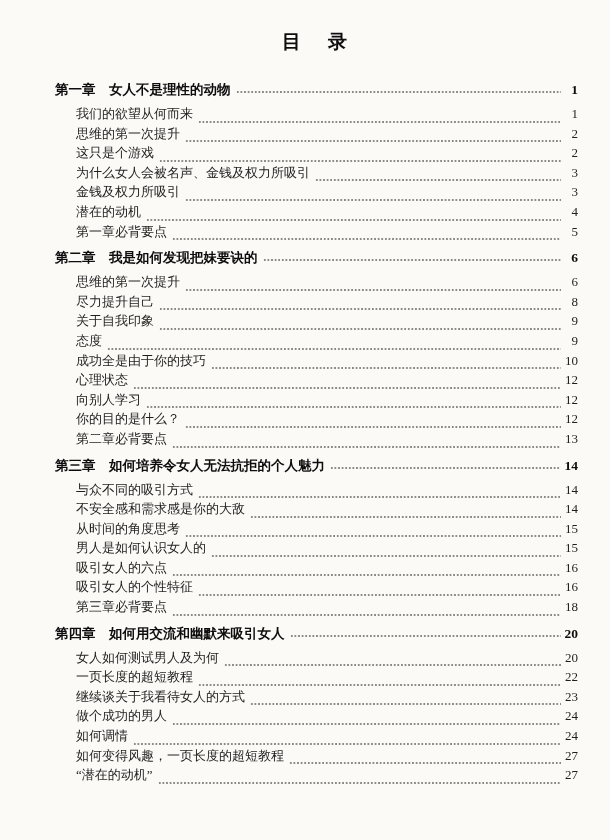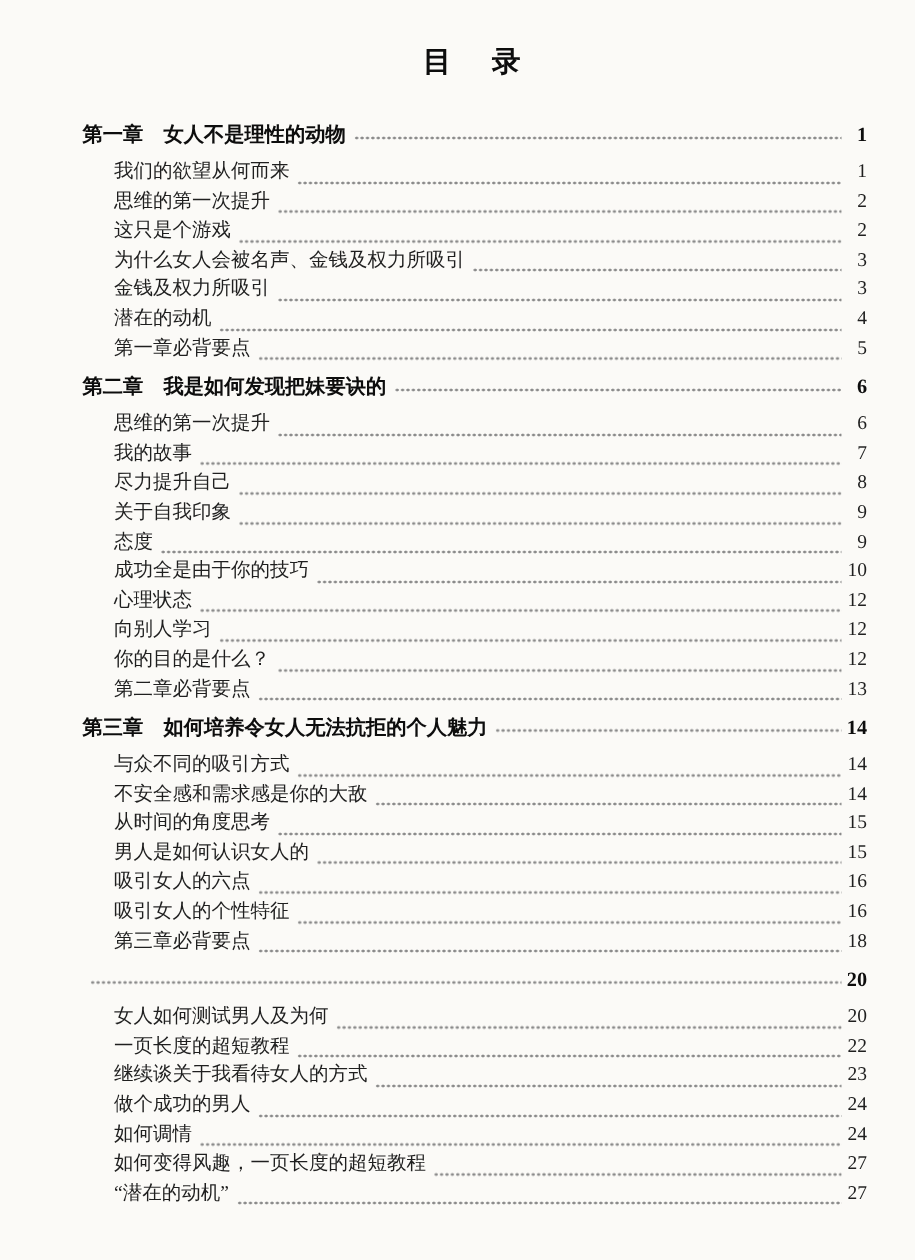--- a/index.html
+++ b/index.html
@@ -129,25 +129,20 @@
     <span class="toc-label">第二章　我是如何发现把妹要诀的</span>
     <span class="dot-leader"></span>
     <span class="toc-page">6</span>
   </div>
       <div class="toc-row item">
     <span class="toc-label">思维的第一次提升</span>
     <span class="dot-leader"></span>
     <span class="toc-page">6</span>
   </div>
       <div class="toc-row item">
-    <span class="toc-label">我的故事</span>
-    <span class="dot-leader"></span>
-    <span class="toc-page">7</span>
-  </div>
-      <div class="toc-row item">
     <span class="toc-label">尽力提升自己</span>
     <span class="dot-leader"></span>
     <span class="toc-page">8</span>
   </div>
       <div class="toc-row item">
     <span class="toc-label">关于自我印象</span>
     <span class="dot-leader"></span>
     <span class="toc-page">9</span>
   </div>
       <div class="toc-row item">
@@ -214,20 +209,21 @@
     <span class="toc-label">吸引女人的个性特征</span>
     <span class="dot-leader"></span>
     <span class="toc-page">16</span>
   </div>
       <div class="toc-row item">
     <span class="toc-label">第三章必背要点</span>
     <span class="dot-leader"></span>
     <span class="toc-page">18</span>
   </div>
       <div class="toc-row chapter">
+    <span class="toc-label">第四章　如何用交流和幽默来吸引女人</span>
     <span class="dot-leader"></span>
     <span class="toc-page">20</span>
   </div>
       <div class="toc-row item">
     <span class="toc-label">女人如何测试男人及为何</span>
     <span class="dot-leader"></span>
     <span class="toc-page">20</span>
   </div>
       <div class="toc-row item">
     <span class="toc-label">一页长度的超短教程</span>

